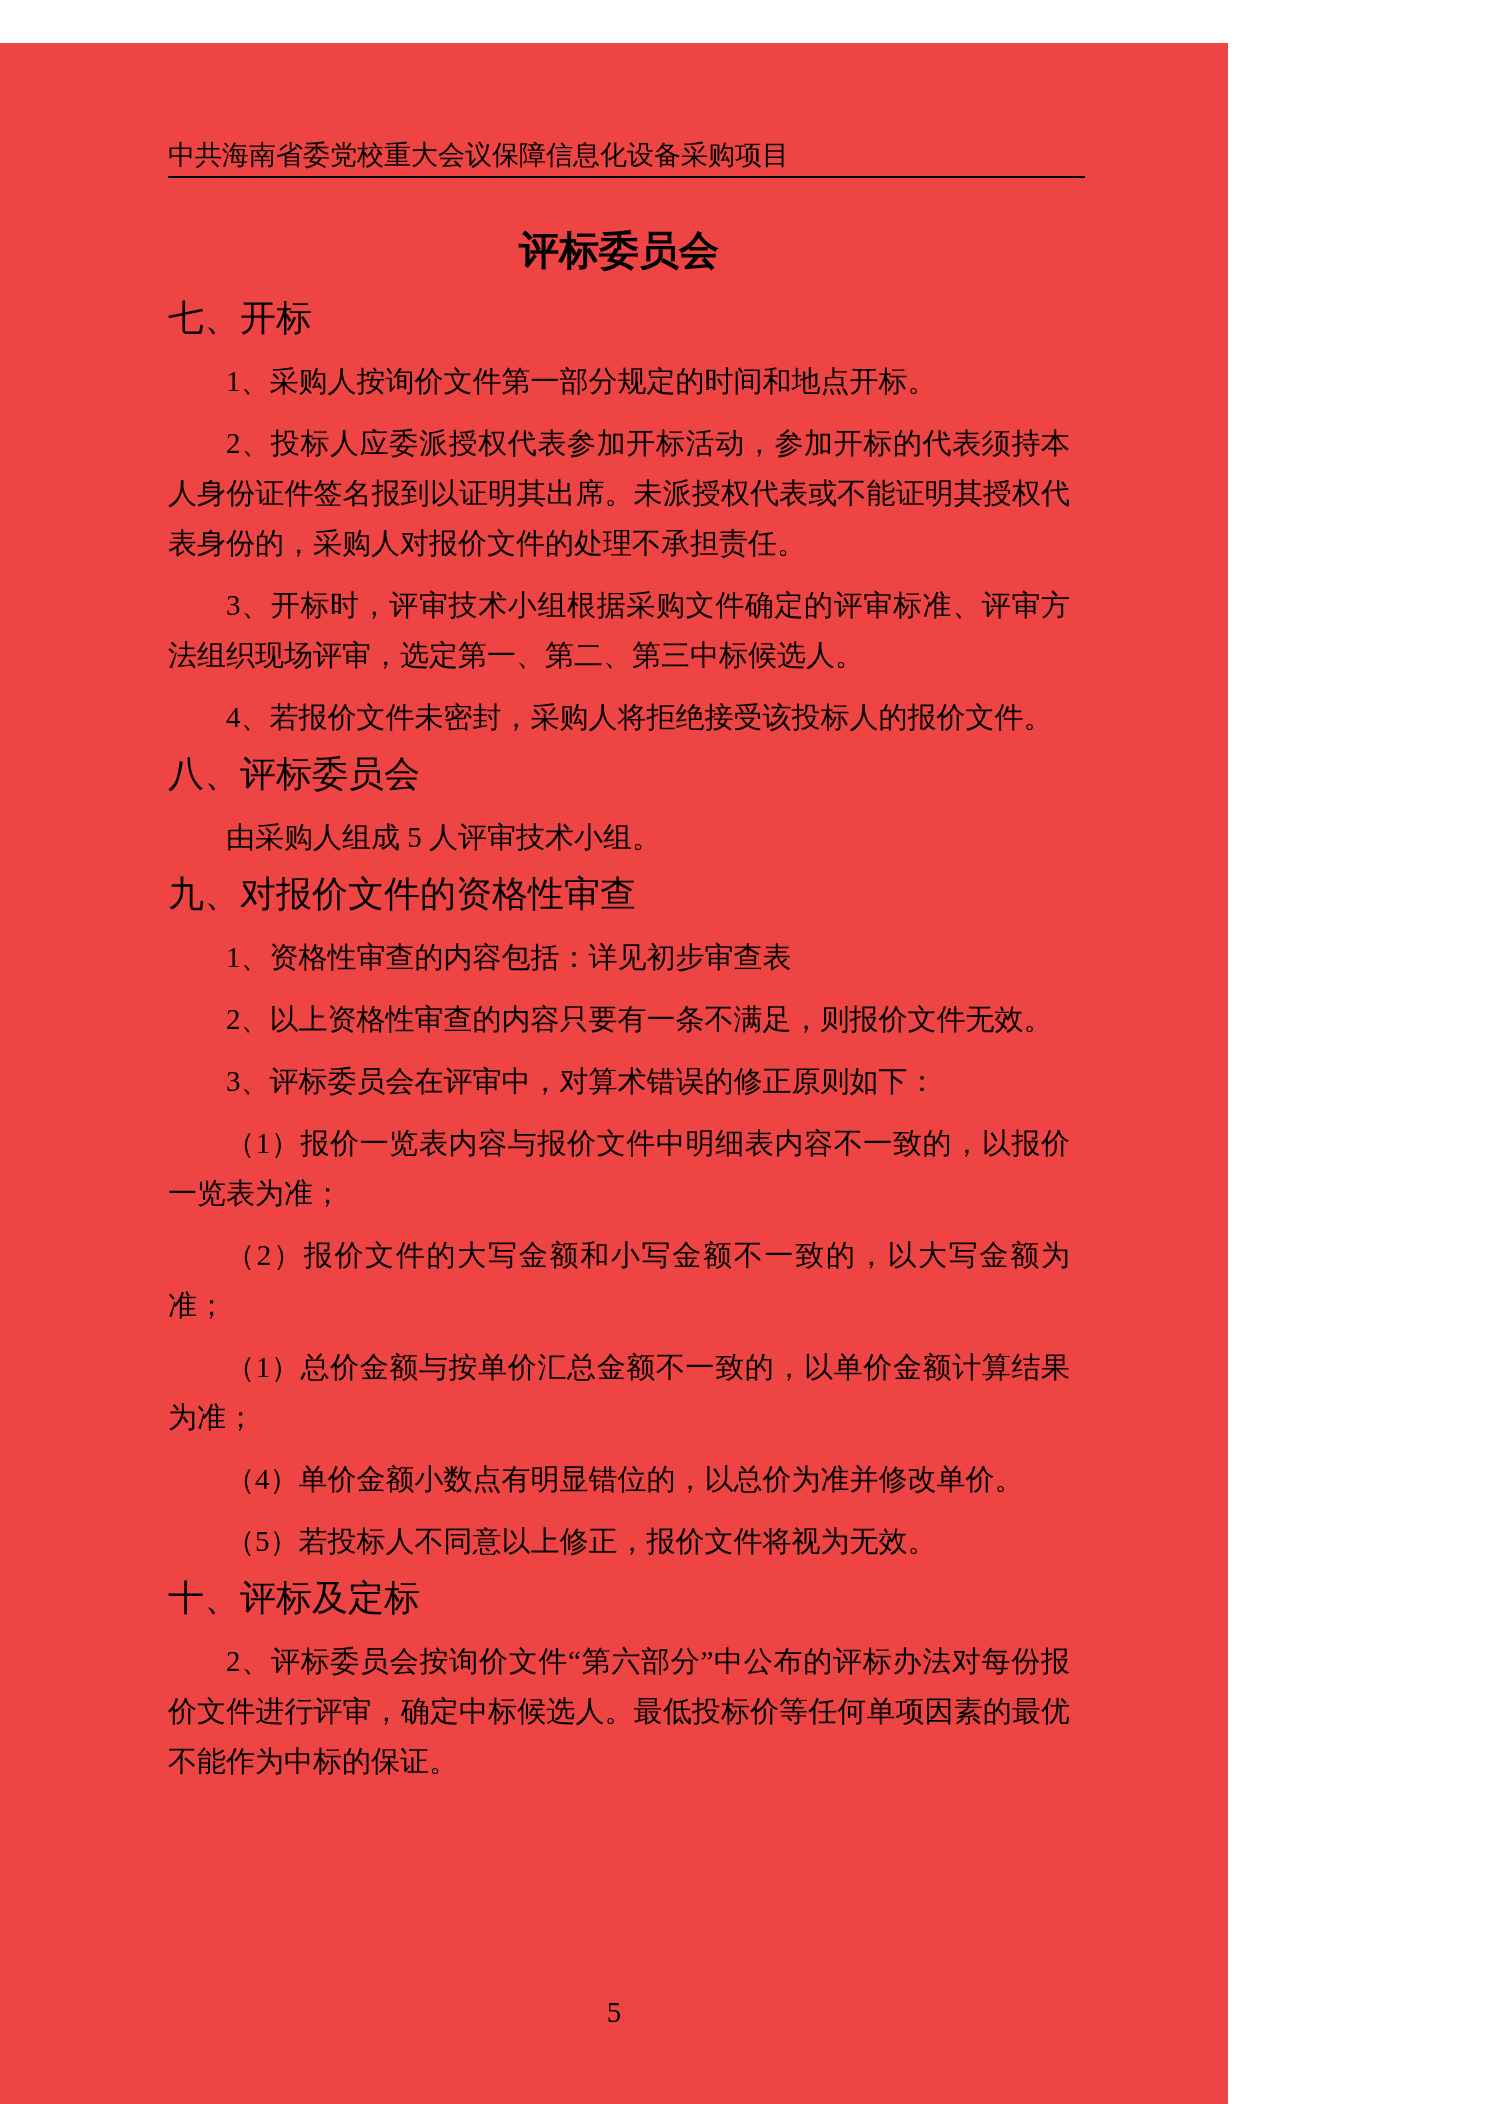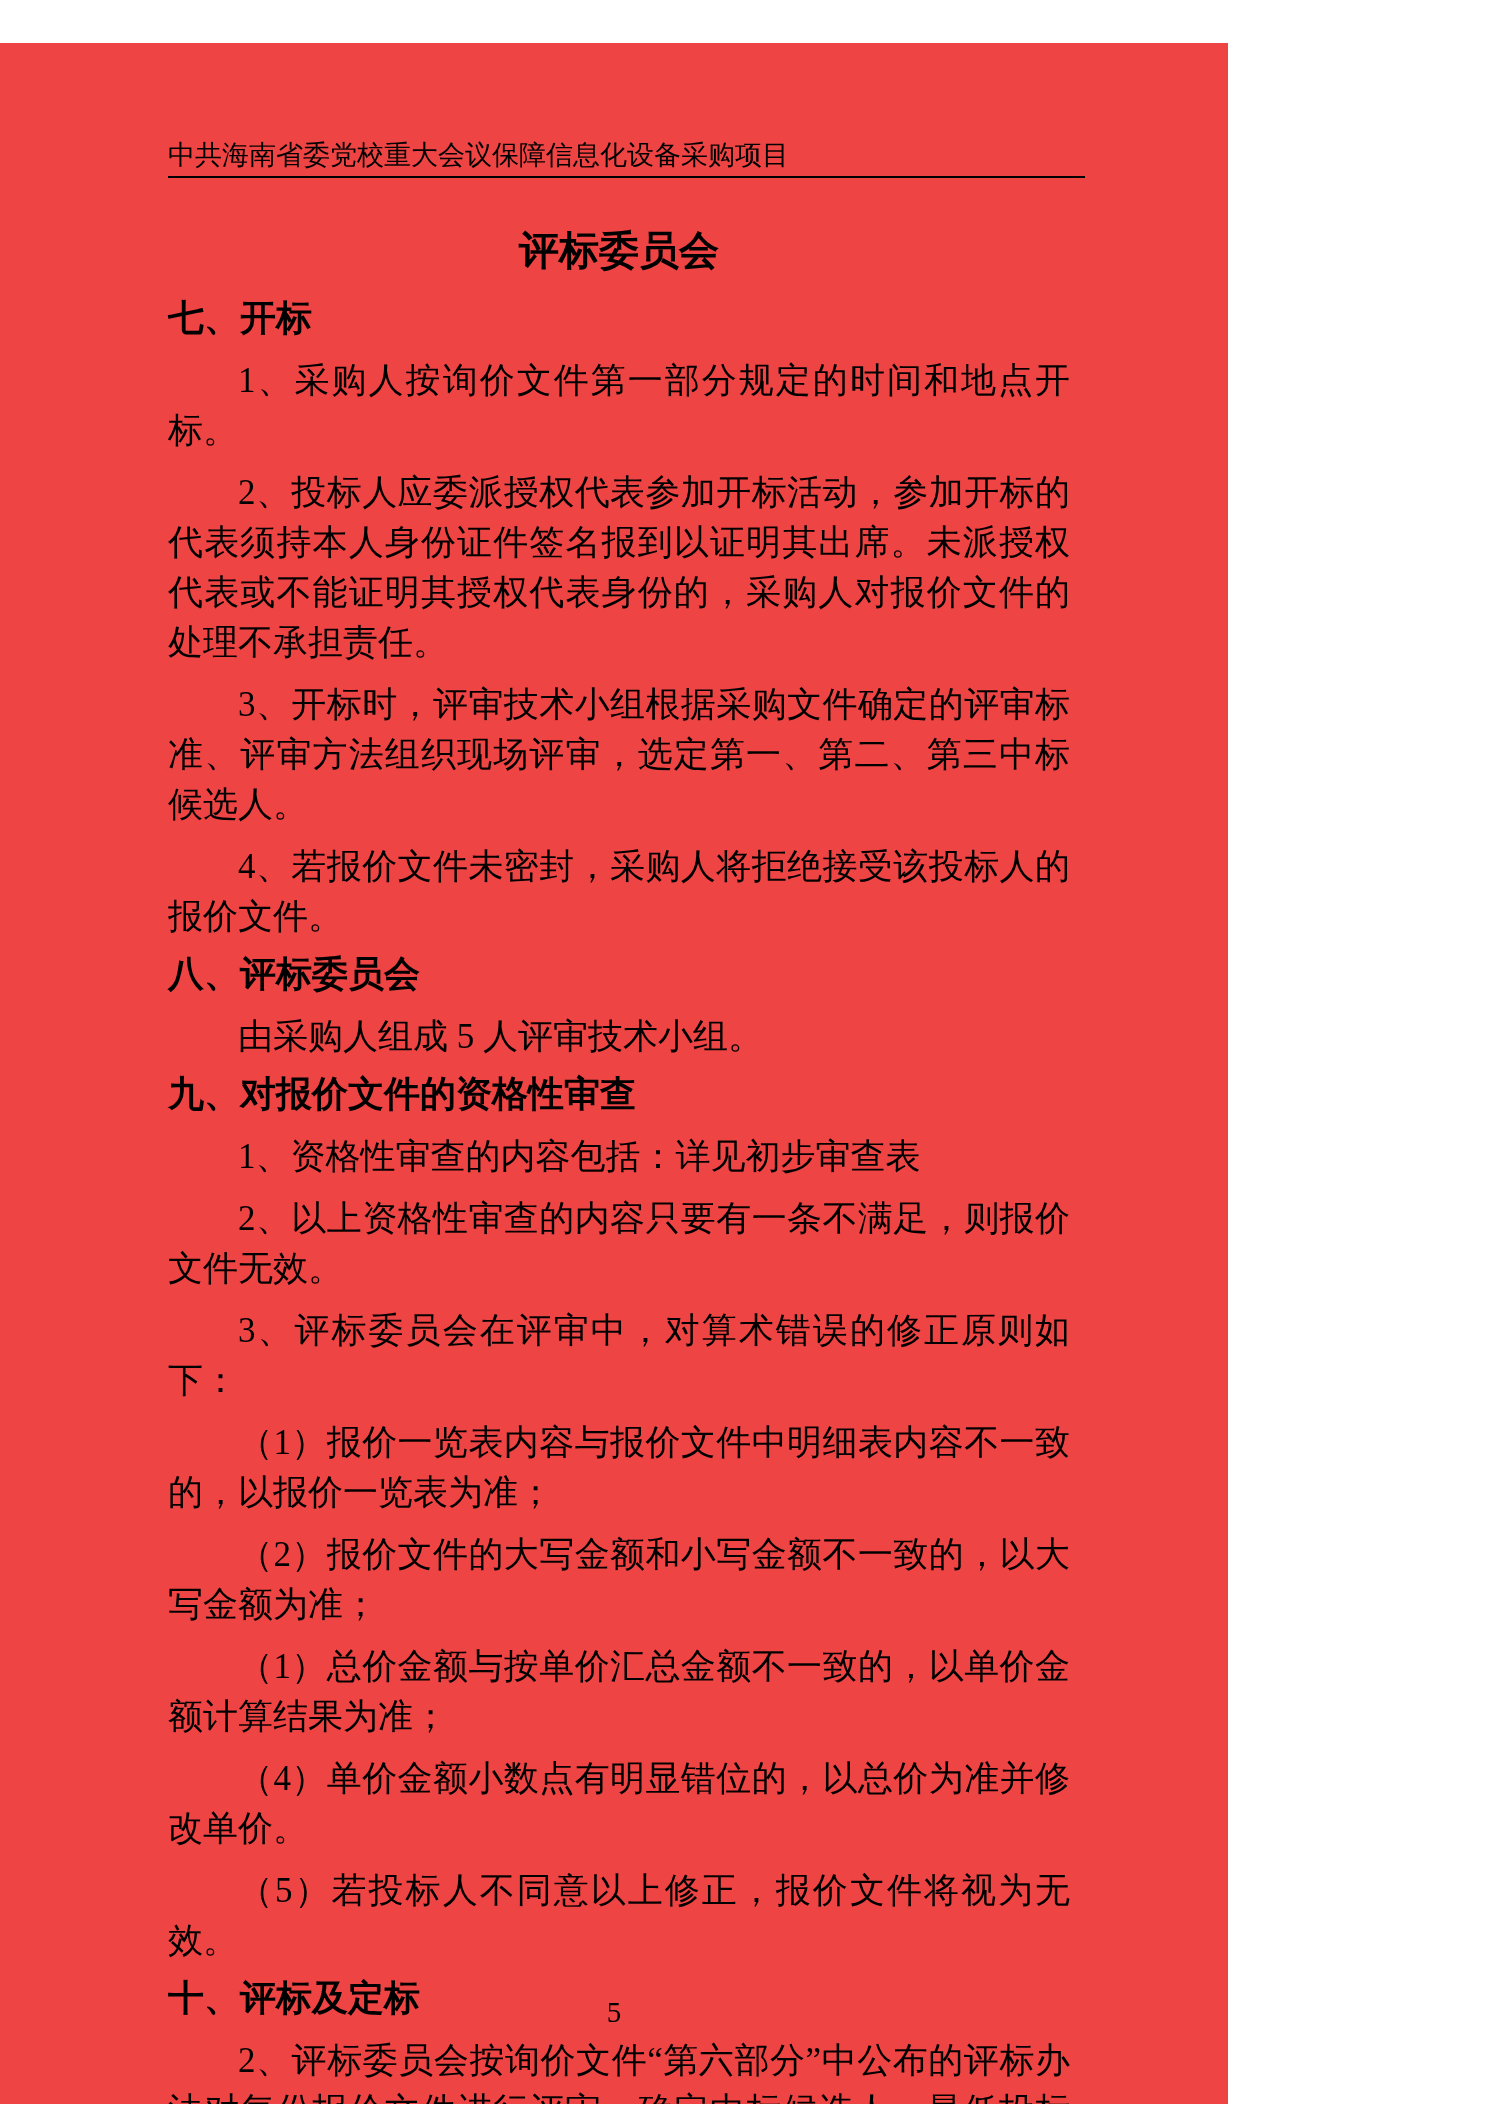--- a/index.html
+++ b/index.html
@@ -31,28 +31,28 @@
     font-weight: bold;
     font-size: 40px;
     line-height: 56px;
     text-align: center;
   }
   .sections {
     margin: 0 158px 0 168px;
   }
   .section-heading {
     font-family: "Liberation Sans", "DejaVu Sans", sans-serif;
-    font-weight: bold;
+    font-weight: normal;
     font-size: 36px;
     line-height: 52px;
     margin: 6px 0 2px 0;
     text-align: left;
   }
   .body-paragraph {
-    font-size: 35px;
+    font-size: 29px;
     line-height: 50px;
     margin: 12px 0 0 0;
     text-indent: 2em;
     text-align: justify;
   }
   .footer {
     position: absolute;
     top: 1952px;
     left: 0;
     width: 100%;

